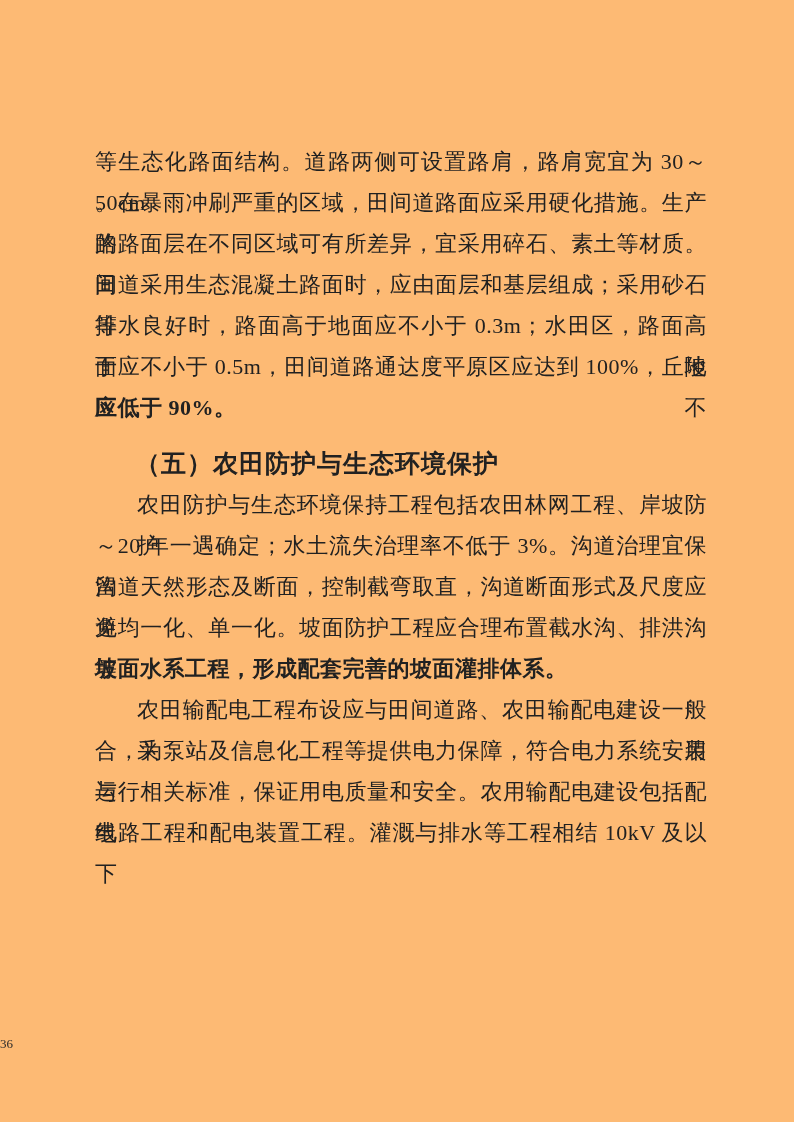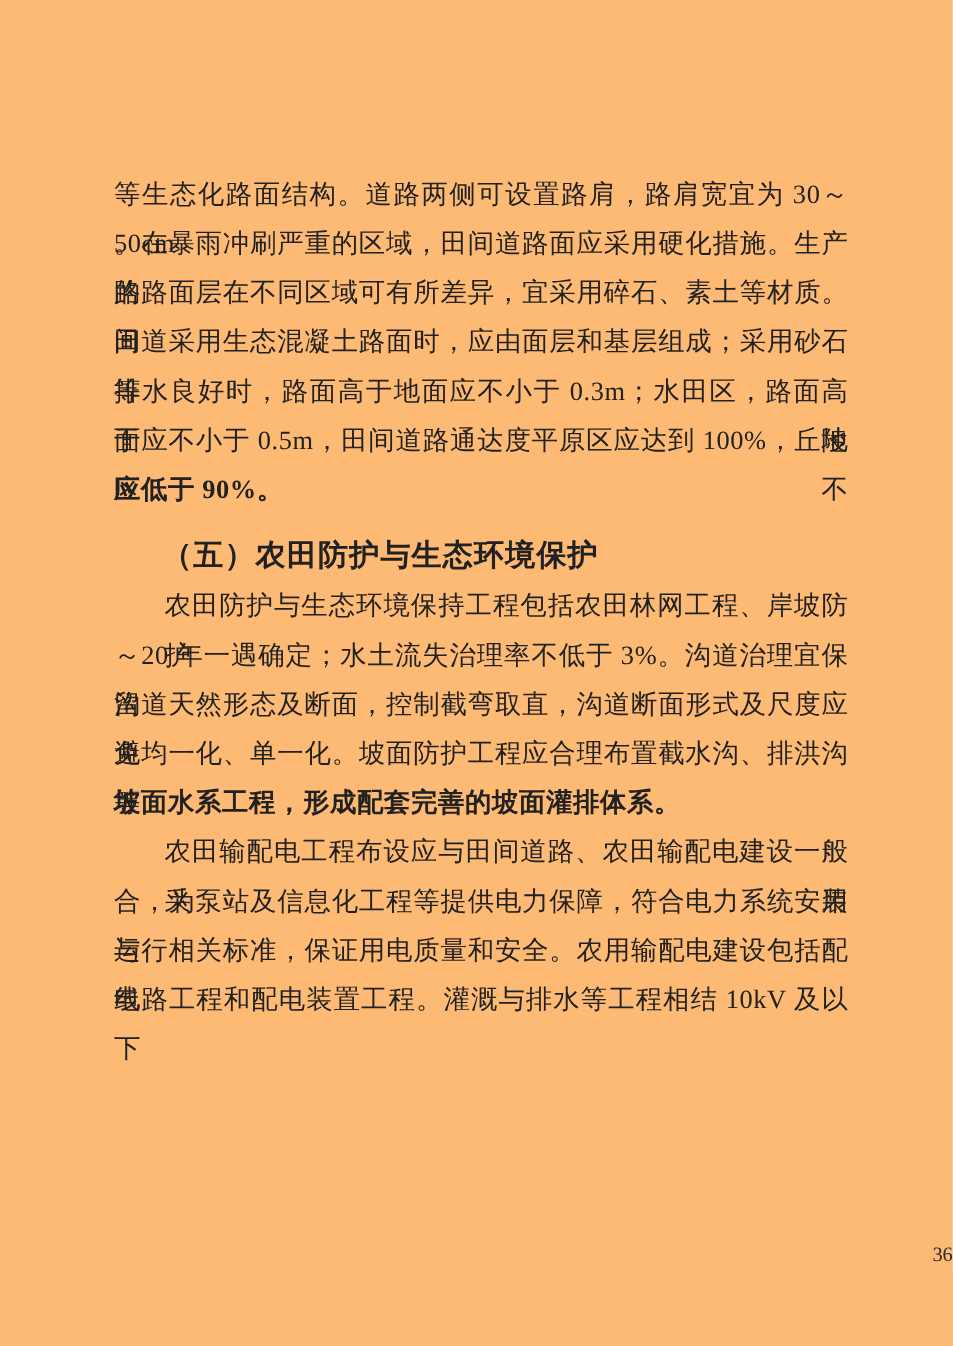--- a/index.html
+++ b/index.html
@@ -60,24 +60,23 @@
     letter-spacing: 1px;
   }
 
   .para + .heading { margin-top: 15px; }
 
   .page-number {
     position: absolute;
     left: 0;
     right: 0;
     top: 1036px;
-    text-align: right;
-    font-size: 17px;
+    text-align: left;
+    font-size: 13px;
     color: #2a2a2a;
-    padding-left: 12px;
   }
 </style>
 </head>
 <body>
 
 <div class="page">
   <div class="content">
 
     <div class="para">
       <div class="line just">等生态化路面结构。道路两侧可设置路肩，路肩宽宜为 30～50cm</div>

